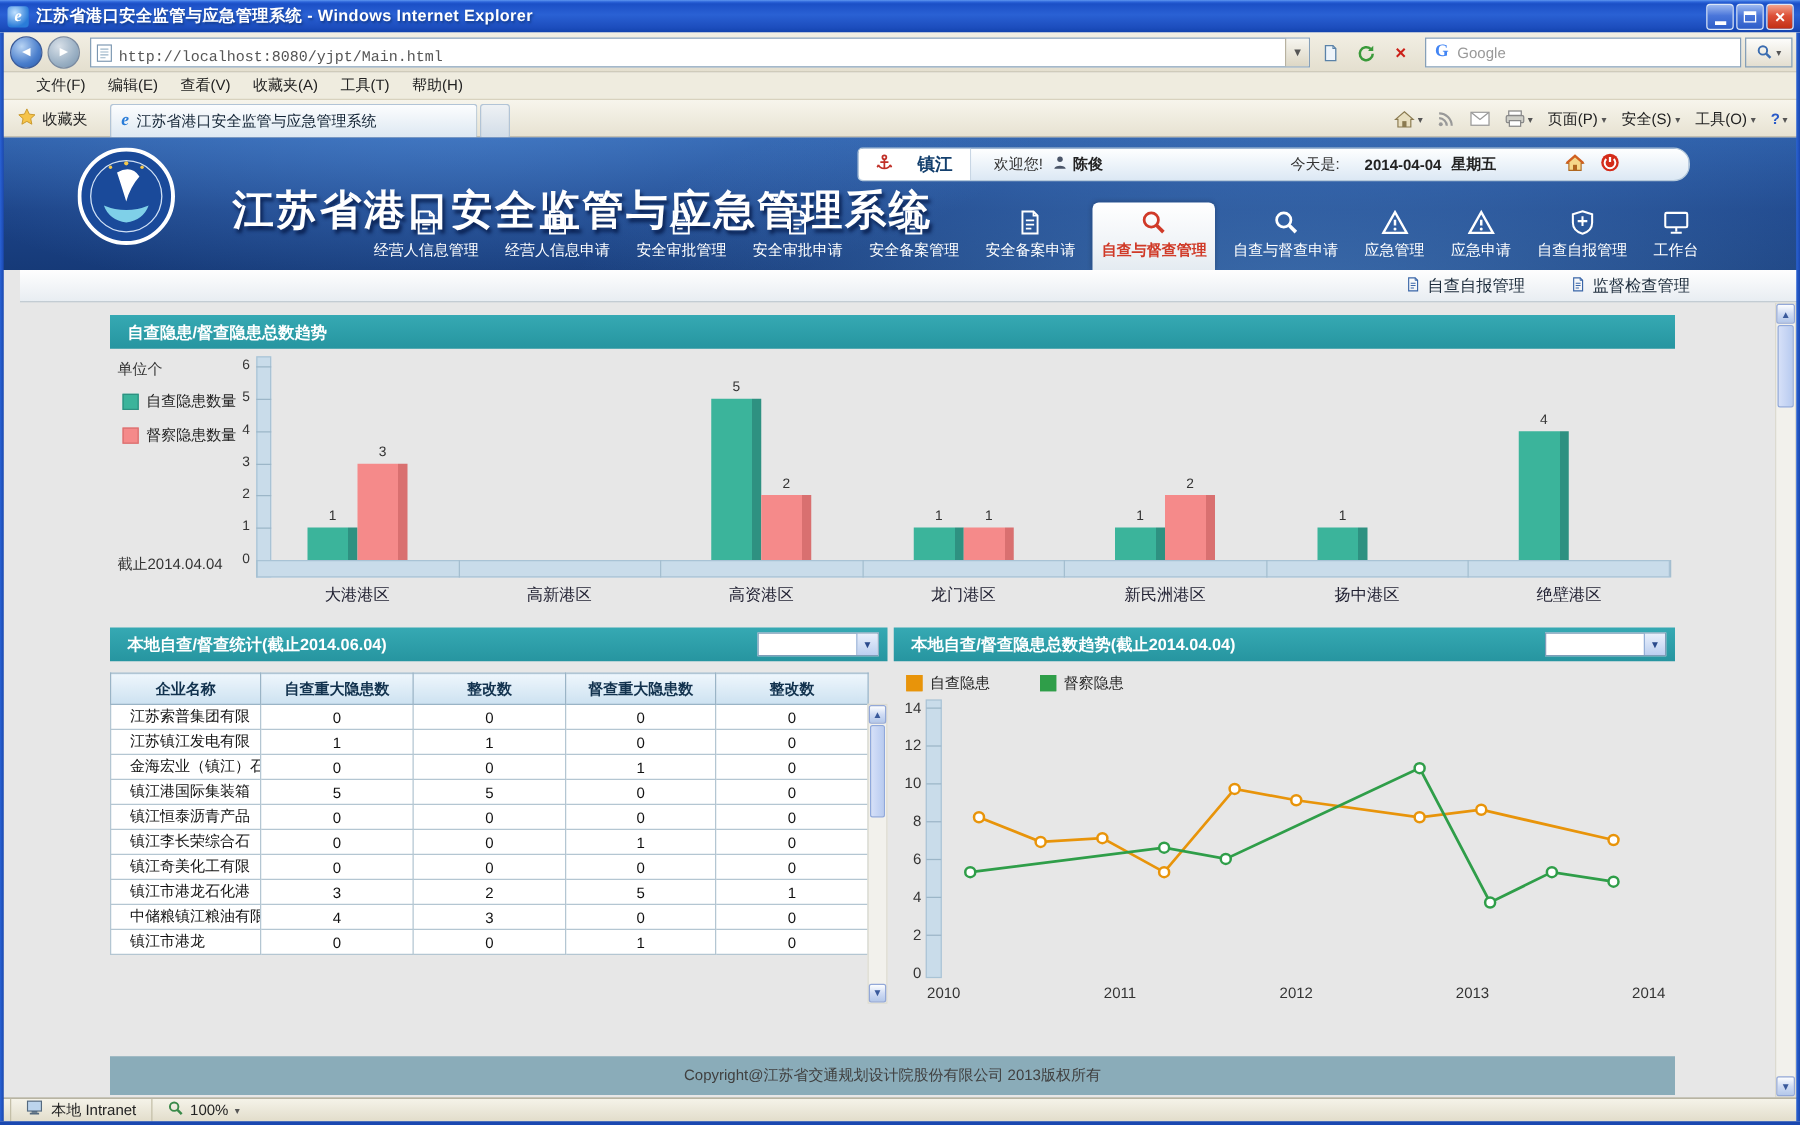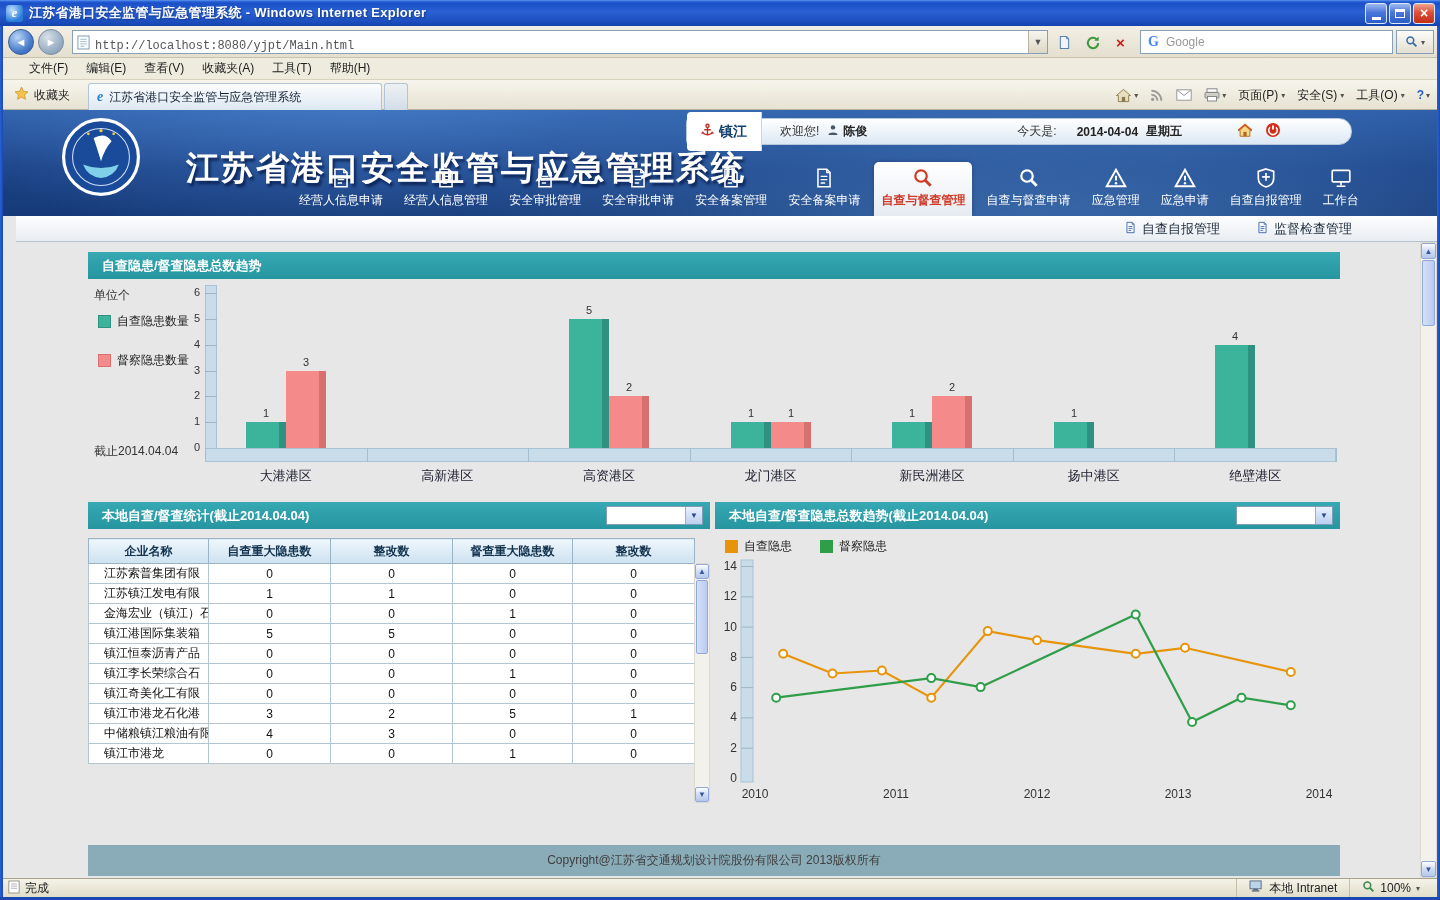--- a/index.html
+++ b/index.html
@@ -54,61 +54,61 @@
 
 
 .banner{position:absolute;left:0;top:110px;width:1440px;height:106px;
 background:radial-gradient(900px 300px at 72% 130%,rgba(110,175,240,.45),transparent 65%),
 radial-gradient(800px 280px at 25% -30%,rgba(90,150,225,.5),transparent 60%),
 linear-gradient(180deg,#2e5fa9,#1c4387 55%,#163a78);}
 .logo{position:absolute;left:62px;top:8px;}
 .sys-title{position:absolute;left:186px;top:36px;font-size:33px;font-weight:bold;color:#fff;letter-spacing:2px;text-shadow:2px 3px 3px rgba(5,25,70,.85);white-space:nowrap;}
 .welcome{position:absolute;left:686px;top:8px;width:666px;height:27px;border:1px solid #b4c8da;border-radius:4px 13px 13px 4px;display:flex;align-items:center;font-size:12px;color:#333;
 background:linear-gradient(#feffff,#dce8f4);}
-.city-badge{height:39px;background:#fff;border-right:1px solid #c8d6e4;border-radius:4px 0 0 4px;display:flex;align-items:center;gap:5px;padding:0 14px;margin-right:18px;justify-content:space-between;}
+.city-badge{height:25px;background:#fff;border-right:1px solid #c8d6e4;border-radius:4px 0 0 4px;display:flex;align-items:center;gap:20px;padding:0 14px;margin-right:18px;justify-content:space-between;}
 .city-name{font-size:14px;font-weight:bold;color:#14406e;}
 .w-user,.w-date,.w-week{font-weight:bold;color:#222;}
 .nav{position:absolute;left:292px;right:74px;bottom:0;height:58px;display:flex;justify-content:space-between;align-items:flex-end;}
 .nav-item{display:flex;flex-direction:column;align-items:center;gap:3px;padding:5px 7px 7px;color:#fff;font-size:12px;white-space:nowrap;}
 .nav-item.active{background:linear-gradient(#ffffff,#eef2f6 70%,#e4ebf1);border-radius:5px 5px 0 0;color:#d03a28;font-weight:bold;box-shadow:0 0 4px rgba(0,0,0,.25);}
 .nav-ic{height:22px;display:flex;align-items:flex-end;}
 
 
 .submenu{position:absolute;left:16px;top:216px;width:1440px;height:26px;background:linear-gradient(#fefefe,#e8edf2);border-bottom:1px solid #b8c2cc;}
 #submenu-items{position:absolute;right:104px;top:0;height:26px;display:flex;gap:36px;align-items:center;}
 .submenu-item{display:flex;align-items:center;gap:5px;font-size:13px;color:#1a2a3a;}
 
 
 .content{position:absolute;left:0;top:242px;width:1440px;height:636px;background:#e7e7e7;}
 .panel{position:absolute;}
 .bar-panel{left:88px;top:10px;width:1252px;}
 .panel-head{height:27px;background:linear-gradient(#36a9b3,#2695a0);color:#fff;font-weight:bold;font-size:13px;line-height:27px;padding-left:14px;position:relative;}
 #bar-chart{position:relative;height:214px;}
 .bc-unit{position:absolute;left:6px;top:8px;color:#333;}
-#bar-legend{position:absolute;left:10px;top:34px;display:flex;flex-direction:column;gap:22px;}
+#bar-legend{position:absolute;left:10px;top:34px;display:flex;flex-direction:column;gap:10px;}
 .lg-row{display:flex;align-items:center;gap:6px;color:#222;}
 .lg-sw{width:13px;height:13px;border:1px solid rgba(0,0,0,.25);}
 .bc-ystrip{position:absolute;left:117px;top:6px;width:12px;height:177px;background:#c9dcea;border:1px solid #a9c3d5;}
 .bc-xstrip{position:absolute;left:117px;top:169px;width:1131px;height:14px;background:#c9dcea;border:1px solid #a9c3d5;}
 .bc-ylab{position:absolute;left:88px;width:24px;text-align:right;font-size:11px;color:#333;}
 .bc-ymark{position:absolute;left:117px;width:12px;height:1px;background:#9cb6c8;}
 .bc-xmark{position:absolute;top:169px;width:1px;height:14px;background:#a4bed0;}
 .bc-bar{position:absolute;width:40px;}
 .bc-val{position:absolute;width:40px;text-align:center;font-size:11px;color:#333;}
 .bc-cat{position:absolute;top:188px;width:140px;text-align:center;font-size:13px;color:#223;}
 .bc-date{position:absolute;left:6px;top:164px;color:#333;}
 .table-panel{left:88px;top:260px;width:622px;height:303px;}
 .line-panel{left:715px;top:260px;width:625px;height:303px;}
 .combo{position:absolute;right:7px;top:4px;width:97px;height:19px;background:#fff;border:1px solid #7f9db9;display:flex;font-weight:normal;line-height:17px;}
 .combo-btn{margin-left:auto;width:17px;height:100%;background:linear-gradient(#e9f0fc,#bccff0);border-left:1px solid #95b0d8;color:#2a4a8c;font-size:8px;text-align:center;line-height:17px;}
 #stat-table{position:absolute;left:0;top:36px;border-collapse:collapse;table-layout:fixed;width:606px;background:#fff;font-size:12px;}
 #stat-table th{background:linear-gradient(#eef6fc,#cde2f1);border:1px solid #9ab4c6;color:#12324e;height:25px;font-size:12px;}
 #stat-table td{border:1px solid #b4c6d2;height:20px;text-align:center;color:#111;padding:0 15px;white-space:nowrap;overflow:hidden;}
 #stat-table td.c-name{text-align:left;}
-#line-legend{position:absolute;left:10px;top:36px;display:flex;gap:28px;}
+#line-legend{position:absolute;left:10px;top:36px;display:flex;gap:40px;}
 #line-svg{position:absolute;left:4px;top:54px;}
 #line-svg text.ax{font-family:"Liberation Sans","DejaVu Sans",sans-serif;font-size:12px;fill:#333;}
 .footer{position:absolute;left:88px;top:603px;width:1252px;height:31px;background:#8aacb9;color:#404040;text-align:center;line-height:31px;font-size:12px;}
 
 
 .sb{position:absolute;background:#f2f1ec;border:1px solid #dcdad0;}
 .sb-btn{position:absolute;left:0;width:100%;height:16px;border:1px solid #93a8d8;border-radius:2px;color:#3a5a9c;font-size:8px;text-align:center;line-height:15px;
 background:linear-gradient(#fdfeff,#d0dcf4 50%,#b4c8ea);}
 .sb-btn.dn{bottom:0;}
 .sb-thumb{position:absolute;left:1px;right:1px;border:1px solid #8fa8dc;border-radius:2px;background:linear-gradient(90deg,#d6e0f8,#b8cbf0);}
@@ -304,31 +304,31 @@
   </div>
   <div class="nav" id="nav-items">
       <div class="nav-item">
         <span class="nav-ic">
           <svg width="22" height="22" viewBox="0 0 20 20">
             <path d="M4.5 2h8l3 3v13h-11z" fill="none" stroke="#ffffff" stroke-width="1.4"></path>
             <path d="M12.5 2v3h3" fill="none" stroke="#ffffff" stroke-width="1.2"></path>
             <path d="M7 8.5h6M7 11.5h6M7 14.5h4" stroke="#ffffff" stroke-width="1.3"></path>
           </svg>
         </span>
-        <span class="nav-lb">经营人信息申请</span>
+        <span class="nav-lb">经营人信息管理</span>
       </div>
       <div class="nav-item">
         <span class="nav-ic">
           <svg width="22" height="22" viewBox="0 0 20 20">
             <path d="M4.5 2h8l3 3v13h-11z" fill="none" stroke="#ffffff" stroke-width="1.4"></path>
             <path d="M12.5 2v3h3" fill="none" stroke="#ffffff" stroke-width="1.2"></path>
             <path d="M7 8.5h6M7 11.5h6M7 14.5h4" stroke="#ffffff" stroke-width="1.3"></path>
           </svg>
         </span>
-        <span class="nav-lb">经营人信息管理</span>
+        <span class="nav-lb">经营人信息申请</span>
       </div>
       <div class="nav-item">
         <span class="nav-ic">
           <svg width="22" height="22" viewBox="0 0 20 20">
             <path d="M4.5 2h8l3 3v13h-11z" fill="none" stroke="#ffffff" stroke-width="1.4"></path>
             <path d="M12.5 2v3h3" fill="none" stroke="#ffffff" stroke-width="1.2"></path>
             <path d="M7 8.5h6M7 11.5h6M7 14.5h4" stroke="#ffffff" stroke-width="1.3"></path>
           </svg>
         </span>
         <span class="nav-lb">安全审批管理</span>
@@ -508,21 +508,21 @@
         <div class="bc-bar" style="left: 966px; top: 143px; height: 26px; background: linear-gradient(90deg, rgb(59, 180, 155) 0%, rgb(59, 180, 155) 82%, rgb(46, 145, 129) 82%);"></div>
         <div class="bc-val" style="left: 966px; top: 128px;">1</div>
         <div class="bc-cat" style="left: 1097.21px;">绝壁港区</div>
         <div class="bc-bar" style="left: 1127px; top: 66px; height: 103px; background: linear-gradient(90deg, rgb(59, 180, 155) 0%, rgb(59, 180, 155) 82%, rgb(46, 145, 129) 82%);"></div>
         <div class="bc-val" style="left: 1127px; top: 51px;">4</div>
       </div>
   </div>
 
   <div class="panel table-panel">
     <div class="panel-head">
-      <span>本地自查/督查统计(截止2014.04.04)</span>
+      <span>本地自查/督查统计(截止2014.06.04)</span>
       <span class="combo">
           <span></span>
           <span class="combo-btn">▼</span>
         </span>
     </div>
     <table id="stat-table">
       <colgroup>
           <col style="width:120px">
           <col style="width:122px">
           <col style="width:122px">
@@ -682,27 +682,20 @@
   <div class="footer">Copyright@江苏省交通规划设计院股份有限公司 2013版权所有</div>
 
   <div class="sb main-sb">
     <div class="sb-btn">▲</div>
     <div class="sb-thumb"></div>
     <div class="sb-btn dn">▼</div>
   </div>
 </div>
 
 <div class="statusbar">
-  <div class="status-left">
-    <span><svg width="12" height="14" viewBox="0 0 14 16">
-          <rect x="1" y="1" width="12" height="14" fill="#fff" stroke="#8a8a7a"></rect>
-          <path d="M3.5 4.5h7M3.5 7h7M3.5 9.5h7" stroke="#aaa"></path>
-        </svg></span>
-    <span>完成</span>
-  </div>
   <div class="status-sec">
     <span><svg width="15" height="13" viewBox="0 0 16 14">
           <rect x="1" y="1" width="12" height="8.5" fill="#bcd4ec" stroke="#556a7f"></rect>
           <rect x="4.5" y="9.5" width="5" height="1.5" fill="#556a7f"></rect>
           <rect x="3" y="11" width="8" height="1.5" fill="#556a7f"></rect>
         </svg></span>
     <span>本地 Intranet</span>
   </div>
   <div class="status-sec">
     <span><svg width="13" height="13" viewBox="0 0 20 20">

